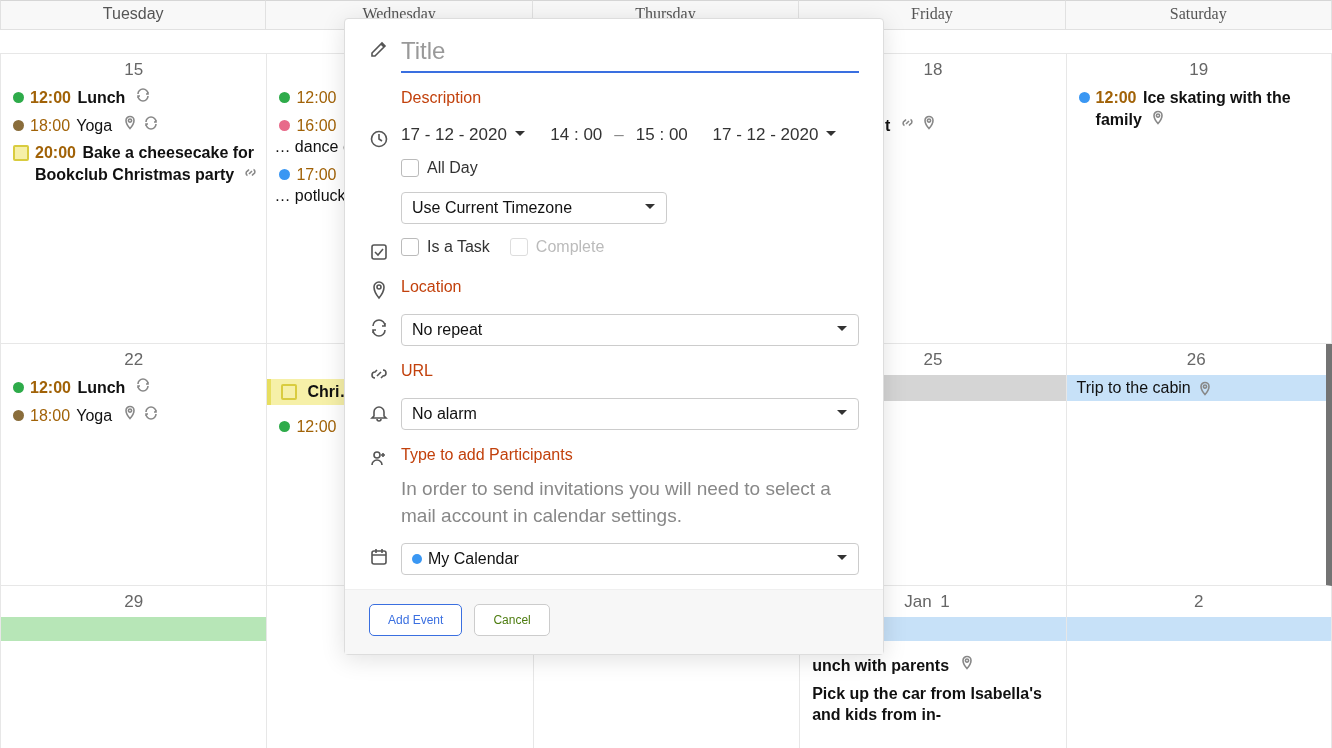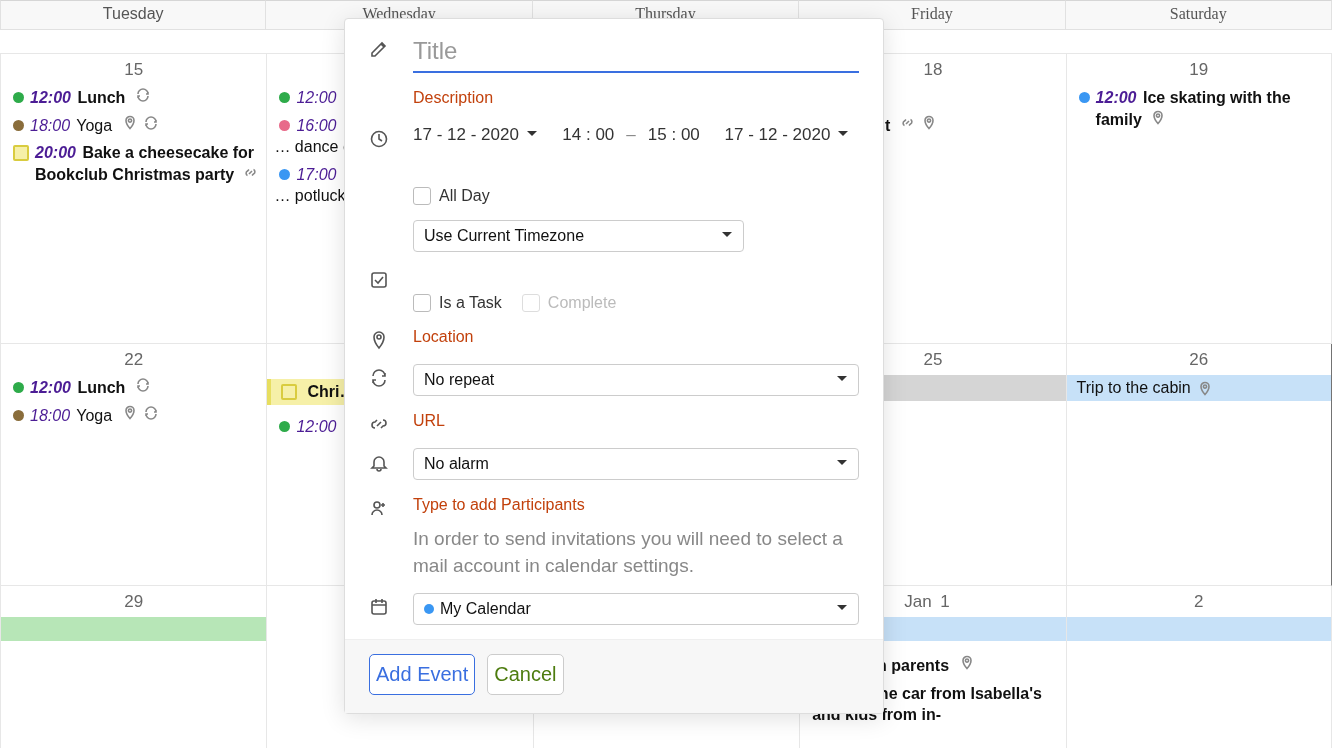--- a/index.html
+++ b/index.html
@@ -57,21 +57,21 @@
   }
   .ev .dot {
     width: 11px; height: 11px; border-radius: 50%;
     flex: 0 0 11px; margin-top: 5px;
   }
   .ev .sq {
     width: 16px; height: 16px;
     flex: 0 0 16px; margin-top: 3px;
     border-radius: 2px;
   }
-  .ev .time { color: #4c1d95; margin-right: 2px; font-style: italic; }
+  .ev .time { color: #a16207; margin-right: 2px; }
   .ev .title { color: #111; }
   .ev.strong .title, .ev.strong .time { font-weight: 600; }
   .ev .mini-icons { display: inline-flex; gap: 6px; margin-left: 4px; color: #777; }
   .ev-wrap { padding-bottom: 6px; }
   .all-day-bar {
     margin: 1px 0;
     padding: 4px 10px;
     font-size: 16px;
     display: flex;
     align-items: center;
@@ -94,21 +94,21 @@
     border: 1px solid #ddd;
     box-shadow: 0 4px 24px rgba(0,0,0,0.12);
     border-radius: 4px;
     z-index: 50;
     padding: 0;
   }
   .modal-body { padding: 16px 24px 8px 24px; }
   .row {
     display: grid;
     grid-template-columns: 32px 1fr;
-    column-gap: 12px;
+    column-gap: 0;
     align-items: start;
     margin-bottom: 14px;
   }
   .row-icon { color: #555; width: 20px; height: 20px; margin-top: 4px; }
   .row-icon svg { width: 20px; height: 20px; stroke: #555; fill: none; stroke-width: 1.6; }
   .title-input {
     width: 100%;
     border: none;
     border-bottom: 2px solid #3a6fe0;
     font-size: 24px;
@@ -116,44 +116,44 @@
     outline: none;
     color: #222;
   }
   .title-input::placeholder { color: #999; }
   .placeholder-text { color: #c2410c; font-size: 16px; padding: 2px 0; }
   .dtrow { display: flex; align-items: center; gap: 10px; font-size: 17px; color: #333; flex-wrap: wrap; }
   .dtrow .sep { color: #888; margin: 0 2px; }
   .dtrow .dd { margin-left: 2px; }
   .chk {
     display: inline-flex; align-items: center; gap: 8px;
-    font-size: 16px; color: #333; margin-top: 28px;
+    font-size: 16px; color: #333;
   }
   .chk .box { width: 18px; height: 18px; border: 1.5px solid #bbb; border-radius: 3px; background: #fff; }
   .chk.disabled { color: #bbb; }
   .chk.disabled .box { border-color: #ddd; }
   .select {
     display: inline-flex; align-items: center; justify-content: space-between;
     border: 1px solid #ccc; border-radius: 4px;
     padding: 6px 10px; font-size: 16px; min-width: 170px;
     background: #fff;
   }
-  .select.wide { width: 331px; }
+  .select.wide { width: 266px; }
   .select .dd-icon { margin-left: 14px; }
   .dot-blue { width:10px;height:10px;border-radius:50%;background:#3a97f3;display:inline-block;margin-right:6px; }
   .note { color: #888; font-size: 19px; line-height: 1.4; }
   .modal-foot {
     display: flex; gap: 12px;
     padding: 14px 24px 18px;
     background: #f7f7f7;
     border-top: 1px solid #efefef;
   }
   .btn {
-    padding: 8px 6px;
-    font-size: 20px;
+    padding: 8px 18px;
+    font-size: 12px;
     border-radius: 5px;
     cursor: pointer;
   }
   .btn-primary { border: 1.5px solid #3a6fe0; color: #3a6fe0; background: #fff; }
   .btn-secondary { border: 1px solid #ccc; color: #4d7c0f; background: #fff; }
   .dd-icon svg { width: 12px; height: 12px; fill: #333; }
 </style>
 </head>
 <body>
 
@@ -327,21 +327,21 @@
   <div class="cell" style="height:242px">
     <div class="date-num">25</div>
     <div class="all-day-bar bar-grey">
       <span>s</span>
       <svg class="icon-svg">
           <use href="#i-location"></use>
         </svg>
     </div>
   </div>
 
-  <div class="cell" style="height:242px;border-right:1px solid #737373">
+  <div class="cell" style="height:242px;border-right:6px solid #737373">
     <div class="date-num">26</div>
     <div class="all-day-bar bar-blue">
       <span>Trip to the cabin</span>
       <svg class="icon-svg">
           <use href="#i-location"></use>
         </svg>
     </div>
   </div>
 
   <div class="cell" style="height:170px">

